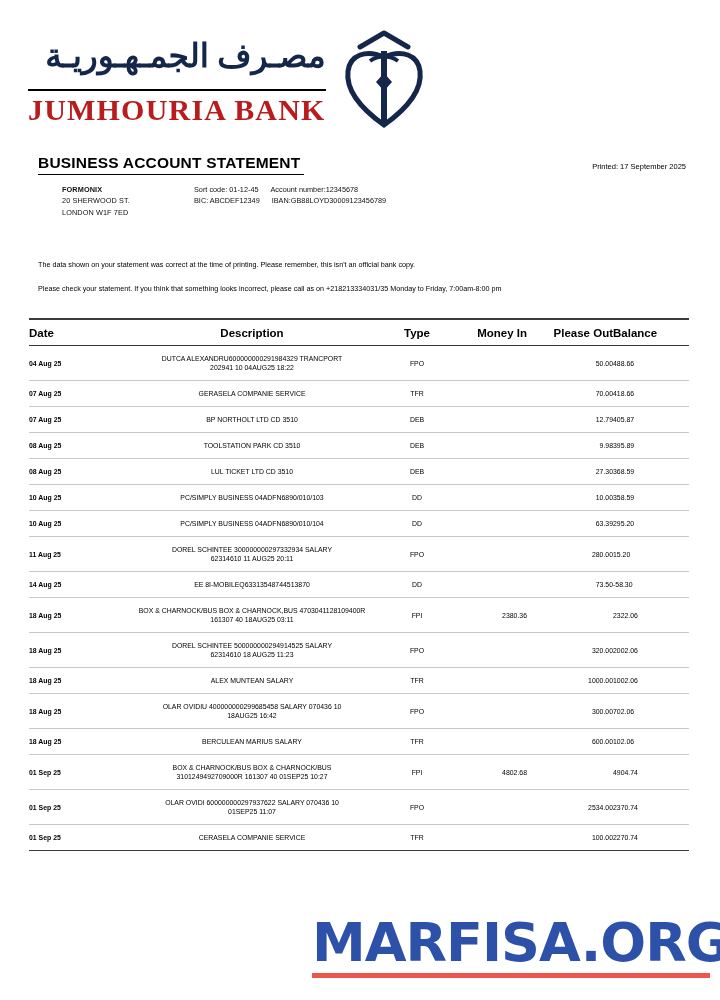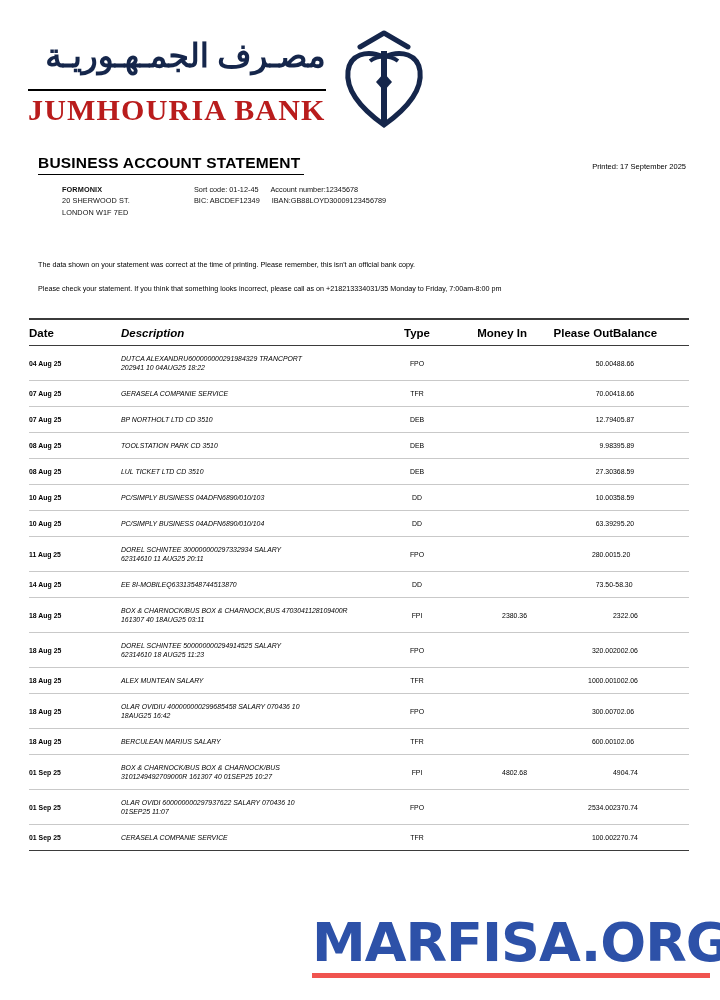--- a/index.html
+++ b/index.html
@@ -158,21 +158,21 @@
   table.stmt thead th {
     font-size: 11.5px;
     font-weight: bold;
     color: #000;
     padding: 7px 0 6px 0;
     border-top: 2.2px solid #3b3b3b;
     border-bottom: 1.6px solid #3b3b3b;
     background: #fff;
   }
   th.c-date, td.c-date { width: 92px; text-align: left; padding-left: 10px; }
-  th.c-desc, td.c-desc { width: 262px; text-align: left; padding-left: 8px; font-style: italic; }
+  th.c-desc, td.c-desc { width: 262px; text-align: center; padding-left: 8px; }
   th.c-type, td.c-type { width: 68px; text-align: center; }
   th.c-in,   td.c-in   { width: 76px; text-align: right; }
   th.c-out,  td.c-out  { width: 86px; text-align: right; }
   th.c-bal,  td.c-bal  { width: 76px; text-align: left; padding-right: 10px; }
 
   th.c-in { padding-right: 4px; }
   td.c-in { padding-right: 4px; }
   th.c-out { padding-right: 16px; }
   td.c-out { padding-right: 16px; }
   th.c-bal { padding-right: 10px; }

